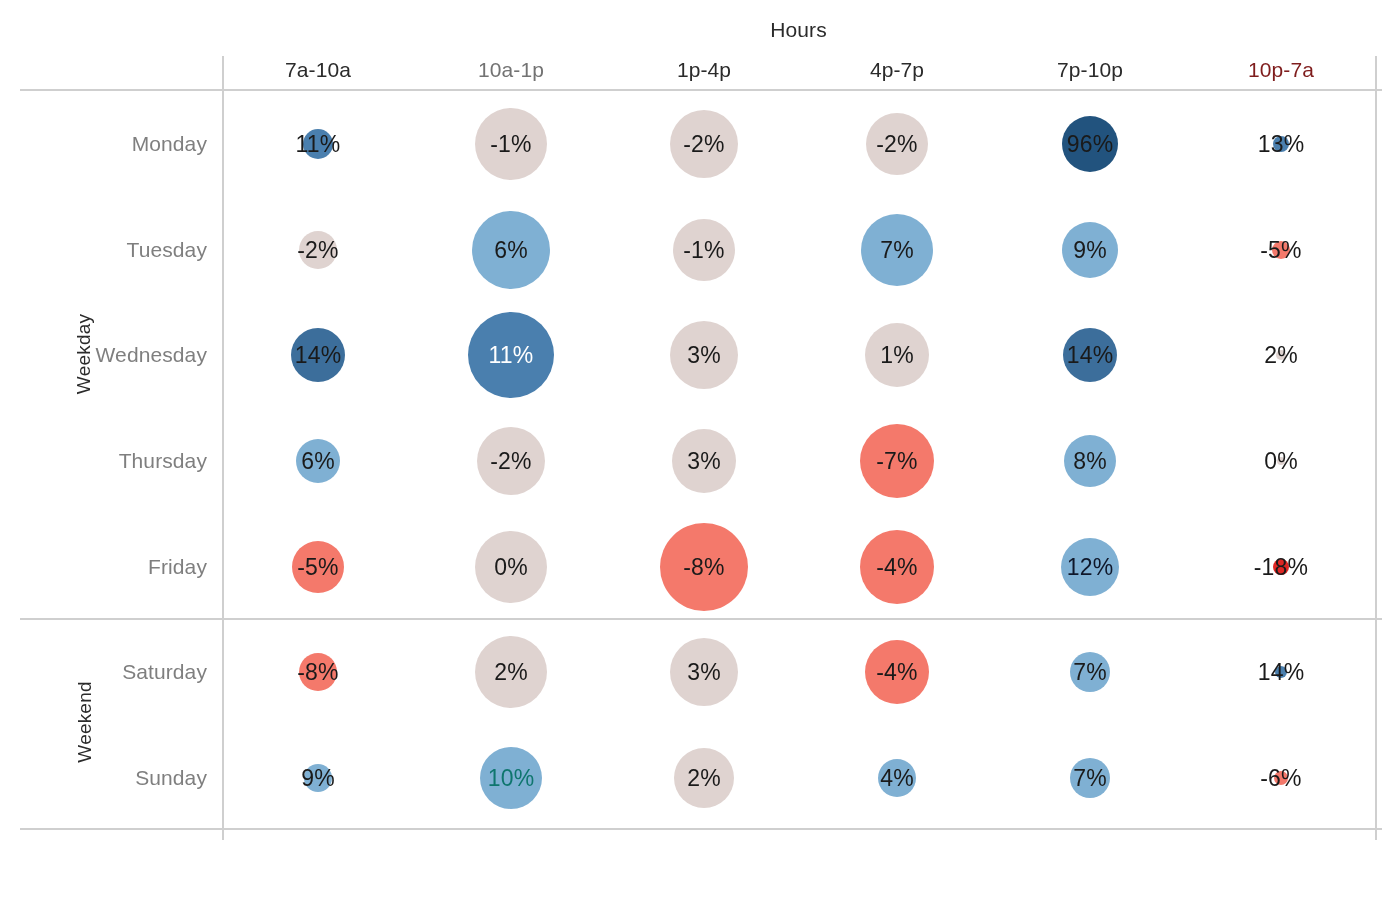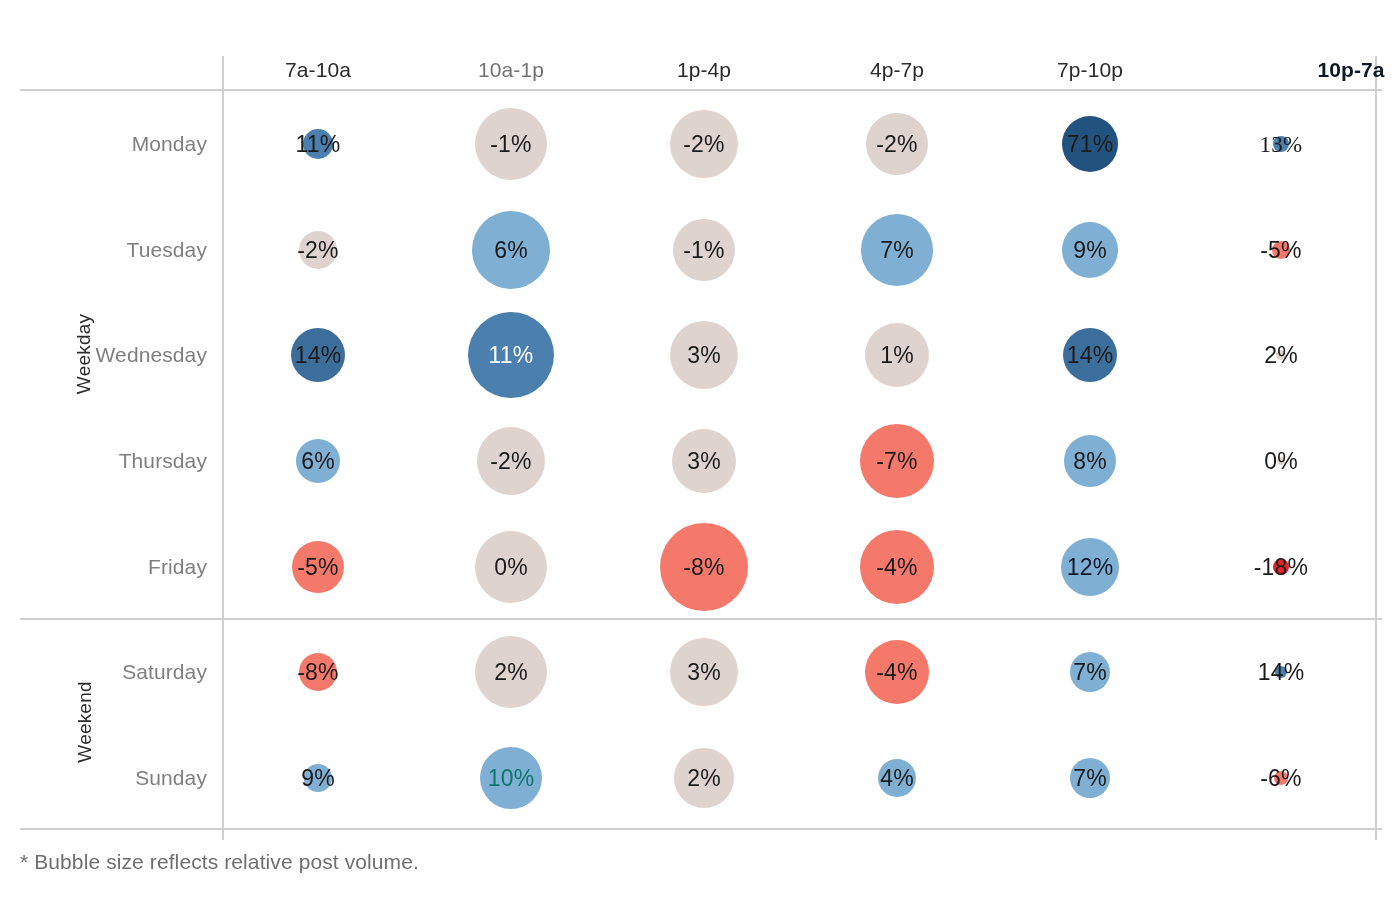--- a/index.html
+++ b/index.html
@@ -119,35 +119,36 @@
     font-size: 21px;
     color: #6f6f6f;
     letter-spacing: 0.1px;
   }
 </style>
 </head>
 <body>
 
 <div id="chart-root">
 
+  <div class="axis-title-top">Hours</div>
 
   <div id="rules-layer">
       <div class="rule-h" style="left: 20px; top: 89px; width: 1362px; background: rgb(207, 207, 207);"></div>
       <div class="rule-h" style="left: 20px; top: 618px; width: 1362px; background: rgb(207, 207, 207);"></div>
       <div class="rule-h" style="left: 20px; top: 828px; width: 1362px; background: rgb(207, 207, 207);"></div>
       <div class="rule-v" style="left: 222px; top: 56px; height: 784px; background: rgb(207, 207, 207);"></div>
       <div class="rule-v" style="left: 1375px; top: 56px; height: 784px; background: rgb(207, 207, 207);"></div>
     </div>
   <div id="headers-layer">
       <div class="col-header" style="left: 318px; color: rgb(43, 43, 43);">7a-10a</div>
       <div class="col-header" style="left: 511px; color: #737373;">10a-1p</div>
       <div class="col-header" style="left: 704px; color: rgb(43, 43, 43);">1p-4p</div>
       <div class="col-header" style="left: 897px; color: rgb(43, 43, 43);">4p-7p</div>
       <div class="col-header" style="left: 1090px; color: rgb(43, 43, 43);">7p-10p</div>
-      <div class="col-header" style="left: 1351px; color: #0f172a; font-weight: bold;">10p-7a</div>
+      <div class="col-header" style="left: 1281px; color: #7f1d1d;">10p-7a</div>
     </div>
   <div id="rowlabels-layer">
       <div class="row-label" style="top: 144px; color: rgb(127, 127, 127);">Monday</div>
       <div class="row-label" style="top: 250px; color: rgb(127, 127, 127);">Tuesday</div>
       <div class="row-label" style="top: 355px; color: rgb(127, 127, 127);">Wednesday</div>
       <div class="row-label" style="top: 461px; color: rgb(127, 127, 127);">Thursday</div>
       <div class="row-label" style="top: 567px; color: rgb(127, 127, 127);">Friday</div>
       <div class="row-label" style="top: 672px; color: rgb(127, 127, 127);">Saturday</div>
       <div class="row-label" style="top: 778px; color: rgb(127, 127, 127);">Sunday</div>
     </div>
@@ -171,23 +172,23 @@
       <div class="cell" style="left: 704px; top: 144px; width: 180px; height: 100px;">
         <div class="bubble" style="width: 68px; height: 68px; background: rgb(223, 211, 208);"></div>
         <div class="cell-label" style="color: rgb(26, 26, 26);">-2%</div>
       </div>
       <div class="cell" style="left: 897px; top: 144px; width: 180px; height: 100px;">
         <div class="bubble" style="width: 62px; height: 62px; background: rgb(223, 211, 208);"></div>
         <div class="cell-label" style="color: rgb(26, 26, 26);">-2%</div>
       </div>
       <div class="cell" style="left: 1090px; top: 144px; width: 180px; height: 100px;">
         <div class="bubble" style="width: 56px; height: 56px; background: rgb(34, 83, 126);"></div>
-        <div class="cell-label" style="color: rgb(26, 26, 26);">71%</div>
-      </div>
-      <div class="cell" style="left: 1281px; top: 144px; width: 180px; height: 100px; font-family: Liberation Serif, serif;">
+        <div class="cell-label" style="color: rgb(26, 26, 26);">96%</div>
+      </div>
+      <div class="cell" style="left: 1281px; top: 144px; width: 180px; height: 100px;">
         <div class="bubble" style="width: 16px; height: 16px; background: rgb(74, 127, 174);"></div>
         <div class="cell-label" style="color: rgb(26, 26, 26);">13%</div>
       </div>
       <div class="cell" style="left: 318px; top: 250px; width: 180px; height: 100px;">
         <div class="bubble" style="width: 38px; height: 38px; background: rgb(223, 211, 208);"></div>
         <div class="cell-label" style="color: rgb(26, 26, 26);">-2%</div>
       </div>
       <div class="cell" style="left: 511px; top: 250px; width: 180px; height: 100px;">
         <div class="bubble" style="width: 78px; height: 78px; background: rgb(127, 176, 211);"></div>
         <div class="cell-label" style="color: rgb(26, 26, 26);">6%</div>
@@ -323,14 +324,13 @@
       <div class="cell" style="left: 1090px; top: 778px; width: 180px; height: 100px;">
         <div class="bubble" style="width: 40px; height: 40px; background: rgb(127, 176, 211);"></div>
         <div class="cell-label" style="color: rgb(26, 26, 26);">7%</div>
       </div>
       <div class="cell" style="left: 1281px; top: 778px; width: 180px; height: 100px;">
         <div class="bubble" style="width: 14px; height: 14px; background: rgb(244, 121, 107);"></div>
         <div class="cell-label" style="color: rgb(26, 26, 26);">-6%</div>
       </div>
     </div>
 
-  <div class="footnote">* Bubble size reflects relative post volume.</div>
 </div>
 
 </body></html>

